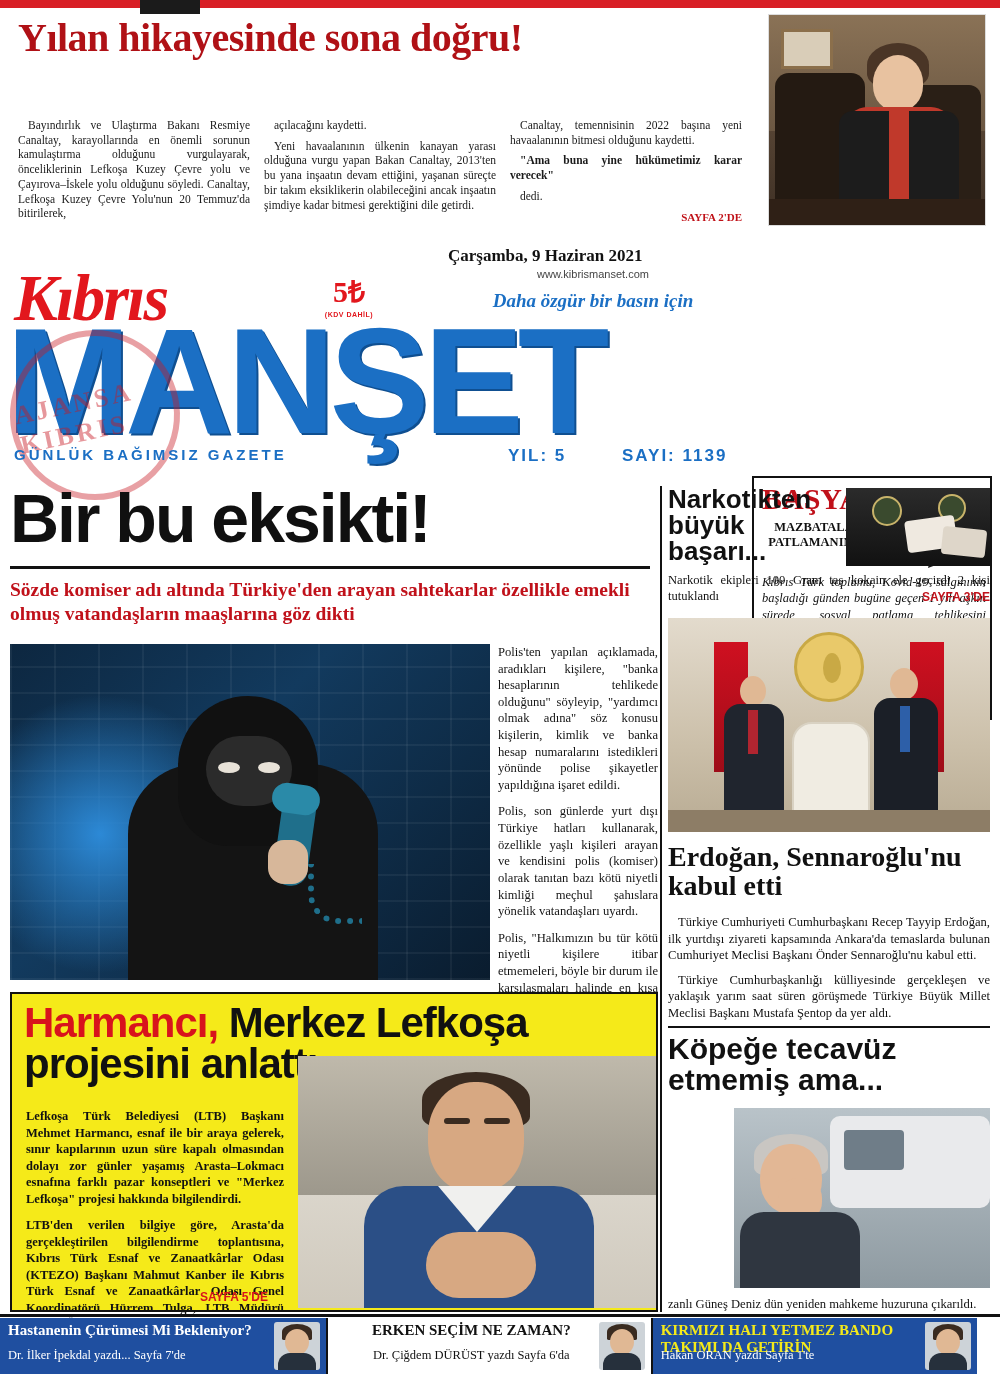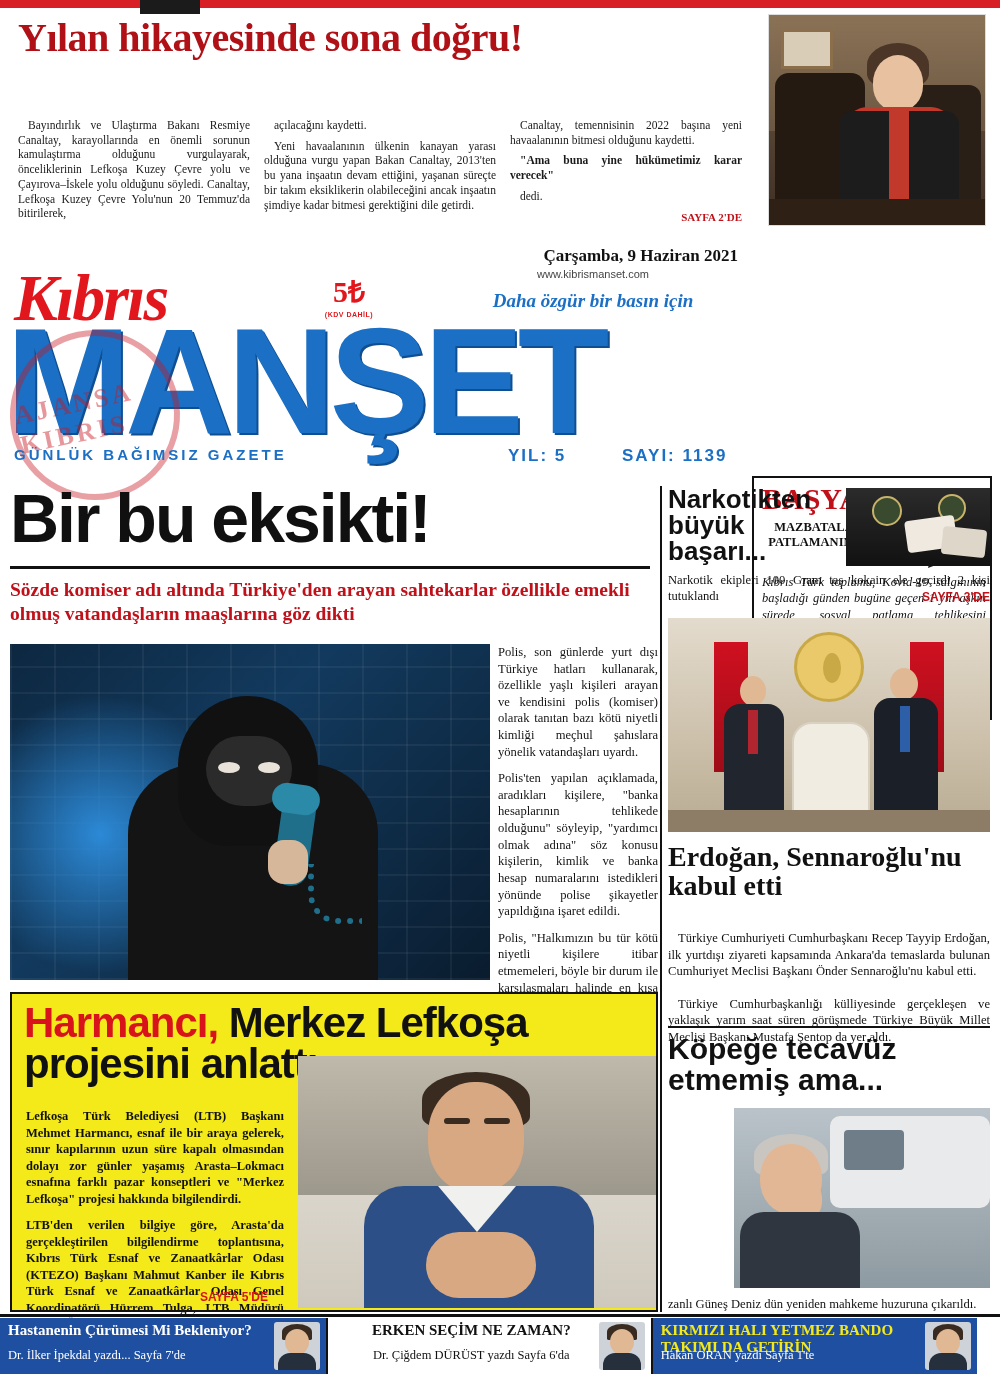--- a/index.html
+++ b/index.html
@@ -59,21 +59,21 @@
     font-family:"Liberation Sans", sans-serif; font-weight:bold;
     font-size:150px; color:#1b6fc4; letter-spacing:-6px; line-height:1;
     text-shadow:2px 2px 0 #0f4f91;
   }
   .price-badge {
     position:absolute; left:318px; top:32px; width:62px; height:52px;
     text-align:center; color:#e2171d;
   }
   .price-badge .amt { font-size:30px; font-weight:bold; font-family:"Liberation Serif", serif; }
   .price-badge .kdv { font-size:7px; font-weight:bold; letter-spacing:0.5px; line-height:1.1; }
-  .date-line { position:absolute; left:448px; top:8px; width:290px; text-align:right;
+  .date-line { position:absolute; left:448px; top:8px; width:290px; text-align:left;
     font-family:"Liberation Serif", serif; font-size:17px; color:#111; font-weight:bold; }
   .web-line { position:absolute; left:448px; top:30px; width:290px; text-align:center;
     font-size:11px; color:#444; }
   .slogan { position:absolute; left:448px; top:52px; width:290px; text-align:center;
     font-family:"Liberation Serif", serif; font-style:italic; font-weight:bold; font-size:19px; color:#1b6fc4; }
   .mast-bottom { position:absolute; left:10px; top:206px; width:736px; height:26px; }
   .gunluk { position:absolute; left:4px; top:2px; font-size:15px; font-weight:bold; color:#1b6fc4; letter-spacing:3px; }
   .yil { position:absolute; left:498px; top:2px; font-size:17px; font-weight:bold; color:#1b6fc4; letter-spacing:2px; }
   .sayi { position:absolute; left:612px; top:2px; font-size:17px; font-weight:bold; color:#1b6fc4; letter-spacing:2px; }
   .stamp {
@@ -175,21 +175,21 @@
   .ep-man1-t { position:absolute; left:80px; top:92px; width:10px; height:44px; background:#b02530; }
   .ep-man2-h { position:absolute; right:72px; top:50px; width:28px; height:32px; background:#e0b894; border-radius:50%; }
   .ep-man2-b { position:absolute; right:52px; top:80px; width:64px; height:132px; background:#1b1f27; border-radius:16px 16px 0 0; }
   .ep-man2-t { position:absolute; right:80px; top:88px; width:10px; height:46px; background:#2d5fa8; }
   .ep-floor { position:absolute; left:0; bottom:0; width:100%; height:22px; background:#8d7d66; }
 
   .erdogan-title { position:absolute; left:2px; top:356px; width:322px;
     font-family:"Liberation Serif", serif; font-weight:bold; font-size:28px; line-height:1.05; color:#111; }
   .erdogan-text { position:absolute; left:2px; top:428px; width:322px; font-family:"Liberation Serif", serif;
     font-size:12.6px; line-height:1.32; color:#111; text-align:justify; }
-  .erdogan-text p { margin:16px 0 8px 0; text-indent:10px; }
+  .erdogan-text p { margin:0 0 8px 0; text-indent:10px; }
 
   .kopek-rule { position:absolute; left:2px; top:540px; width:322px; height:2px; background:#111; }
   .kopek-title { position:absolute; left:2px; top:548px; width:322px;
     font-family:"Liberation Sans", sans-serif; font-weight:bold; font-size:30px; line-height:1.02; color:#111; }
   .kopek-text { position:absolute; left:2px; top:626px; width:58px; font-family:"Liberation Serif", serif;
     font-size:12.6px; line-height:1.3; color:#111; }
   .kopek-text2 { position:absolute; left:2px; top:810px; width:322px; font-family:"Liberation Serif", serif;
     font-size:12.6px; line-height:1.3; color:#111; }
   .kopek-photo { position:absolute; left:68px; top:622px; width:256px; height:180px; overflow:hidden; }
   .kp-bg { position:absolute; inset:0; background:linear-gradient(180deg,#b9c3c9 0%, #8e9aa1 100%); }
@@ -312,22 +312,22 @@
       <div class="mp-face"></div>
     <div class="mp-eye-l"></div>
       <div class="mp-eye-r"></div>
     <div class="mp-cord"></div>
     <div class="mp-phone"></div>
       <div class="mp-phone-top"></div>
     <div class="mp-hand"></div>
   </div>
 
   <div class="maincols">
+    <p>Polis'ten yapılan açıklamada, aradıkları kişilere, "banka hesaplarının tehlikede olduğunu" söyleyip, "yardımcı olmak adına" söz konusu kişilerin, kimlik ve banka hesap numaralarını istedikleri yönünde polise şikayetler yapıldığına işaret edildi.</p>
     <p>Polis, son günlerde yurt dışı Türkiye hatları kullanarak, özellikle yaşlı kişileri arayan ve kendisini polis (komiser) olarak tanıtan bazı kötü niyetli kimliği meçhul şahıslara yönelik vatandaşları uyardı.</p>
-    <p>Polis'ten yapılan açıklamada, aradıkları kişilere, "banka hesaplarının tehlikede olduğunu" söyleyip, "yardımcı olmak adına" söz konusu kişilerin, kimlik ve banka hesap numaralarını istedikleri yönünde polise şikayetler yapıldığına işaret edildi.</p>
     <p>Polis, "Halkımızın bu tür kötü niyetli kişilere itibar etmemeleri, böyle bir durum ile karşılaşmaları halinde en kısa sürede polisi haberdar etmeleri önemle rica olunur" dedi.</p>
   </div>
 
   <div class="harmanci">
     <div class="hm-title">
       <span class="red">Harmancı,</span><span> Merkez Lefkoşa</span><br>
       <span>projesini anlattı</span>
     </div>
     <div class="hm-text">
       <p>Lefkoşa Türk Belediyesi (LTB) Başkanı Mehmet Harmancı, esnaf ile bir araya gelerek, sınır kapılarının uzun süre kapalı olmasından dolayı zor günler yaşamış Arasta–Lokmacı esnafına farklı pazar konseptleri ve "Merkez Lefkoşa" projesi hakkında bilgilendirdi.</p>

